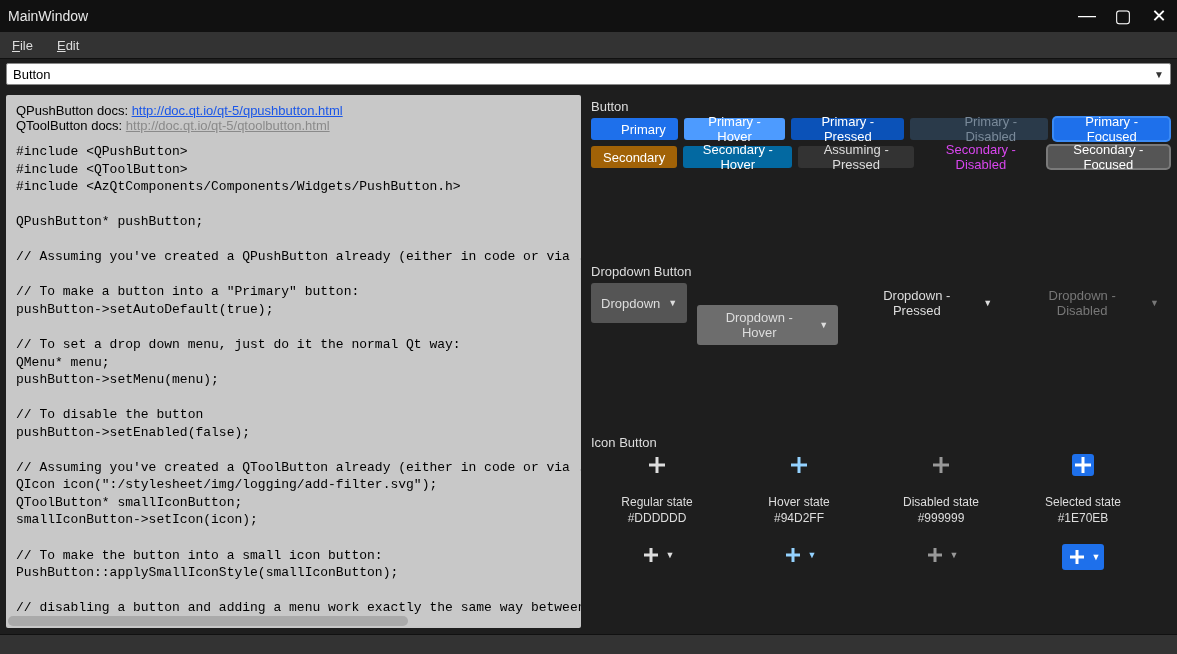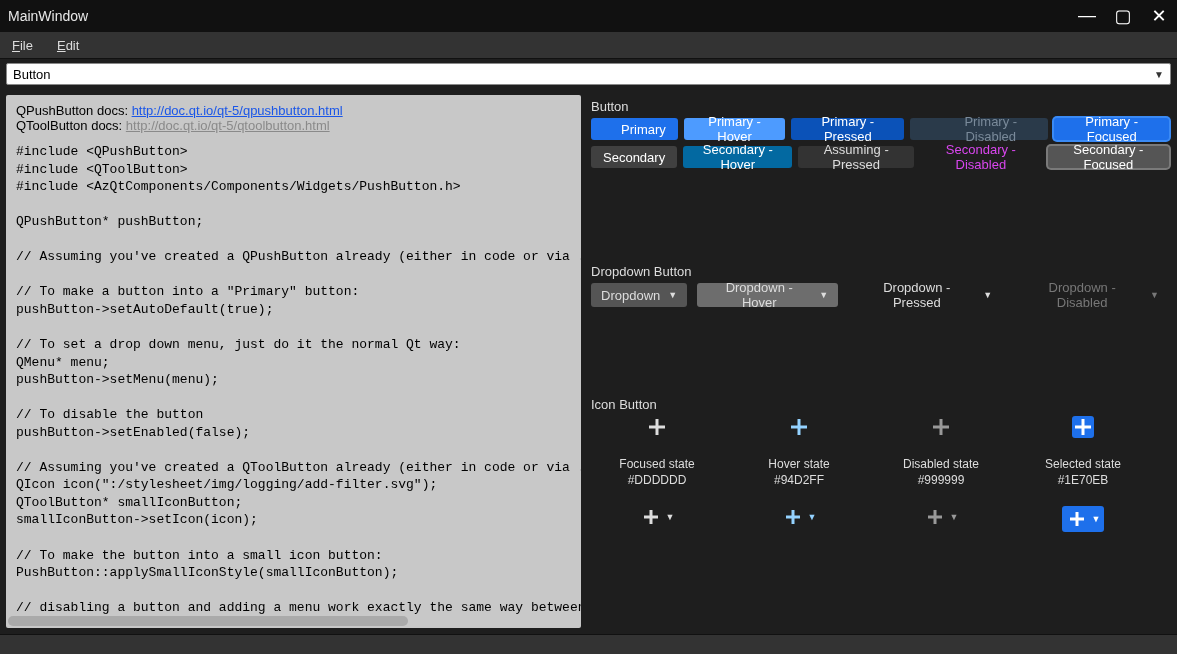--- a/index.html
+++ b/index.html
@@ -49,30 +49,30 @@
 .right { flex:1; display:flex; flex-direction:column; padding:4px 2px; gap:8px;}
 .section-label { font-size:13px; color:#ddd; margin-bottom:4px;}
 .btn-row { display:flex; gap:6px; margin-bottom:6px;}
 .btn { height:22px; padding:0 12px; border-radius:3px; font-size:13px;
   display:inline-flex; align-items:center; justify-content:center; border:none; color:#fff;}
 .btn.primary { background:#1e70eb;padding-left:30px; }
 .btn.primary-hover { background:#4d9bff; }
 .btn.primary-pressed { background:#0b52b8; }
 .btn.primary-disabled { background:#2a3a4a; color:#7a8a9a;padding-left:35px;}
 .btn.primary-focused { background:#1e70eb; box-shadow:0 0 0 2px #3a8af5;}
-.btn.secondary { background:#404040; }
+.btn.secondary { background:#a16207; }
 .btn.secondary-hover { background:#0369a1;}
 .btn.secondary-pressed { background:#333; color:#ddd;}
 .btn.secondary-disabled { background:transparent; color:#d946ef;}
 .btn.secondary-focused { background:#555; box-shadow:0 0 0 2px #7a7a7a;}
 .section { margin-bottom:12px;}
 .dropdown-row { display:flex; gap:10px;}
-.dd { height:24px; padding:0 10px; border-radius:3px; font-size:13px;
+.dd { height:40px; padding:0 10px; border-radius:3px; font-size:13px;
   display:inline-flex; align-items:center; gap:8px; color:#ddd; background:#555; border:none;}
-.dd.hover { background:#6d6d6d;}
+.dd.hover { background:#6d6d6d;margin-top:22px;}
 .dd.pressed { background:transparent;}
 .dd.disabled { background:transparent; color:#777;}
 .dd .tri { font-size:9px;}
 .icon-section { margin-top:18px;}
 .icon-grid { display:grid; grid-template-columns: repeat(4, 1fr); row-gap:18px; column-gap:10px; padding-right:20px;}
 .icon-cell { display:flex; flex-direction:column; align-items:center; gap:6px;}
 .plus { width:22px; height:22px; display:flex; align-items:center; justify-content:center;}
 .plus svg line { stroke-width:3; }
 .plus.regular svg line { stroke:#ddd;}
 .plus.hover svg line { stroke:#94d2ff;}
@@ -225,21 +225,21 @@
         </div>
         <div class="icon-cell">
           <div class="plus selected">
               <svg width="18" height="18">
                 <line x1="9" y1="1" x2="9" y2="17"></line>
                 <line x1="1" y1="9" x2="17" y2="9"></line>
               </svg>
             </div>
         </div>
 
-        <div class="icon-caption"><span>Focused state</span><br><span>#DDDDDD</span></div>
+        <div class="icon-caption"><span>Regular state</span><br><span>#DDDDDD</span></div>
         <div class="icon-caption"><span>Hover state</span><br><span>#94D2FF</span></div>
         <div class="icon-caption"><span>Disabled state</span><br><span>#999999</span></div>
         <div class="icon-caption"><span>Selected state</span><br><span>#1E70EB</span></div>
 
         <div class="icon-cell">
           <div class="drop-combo">
               <div class="plus regular">
                 <svg width="16" height="16">
                   <line x1="8" y1="1" x2="8" y2="15"></line>
                   <line x1="1" y1="8" x2="15" y2="8"></line>

